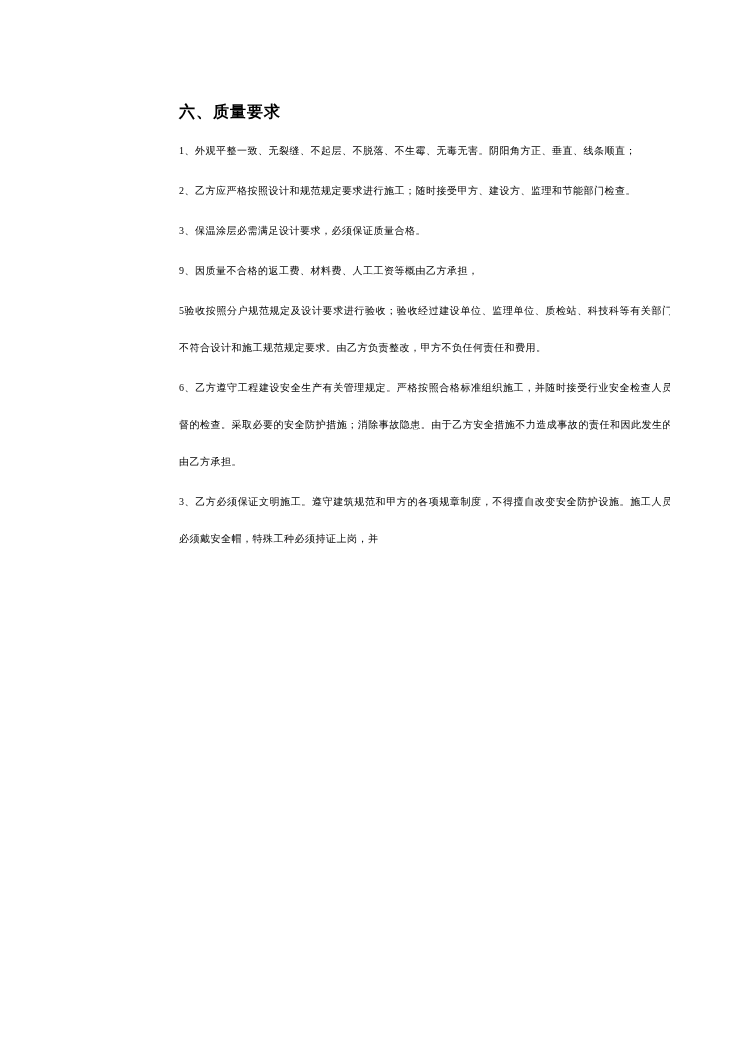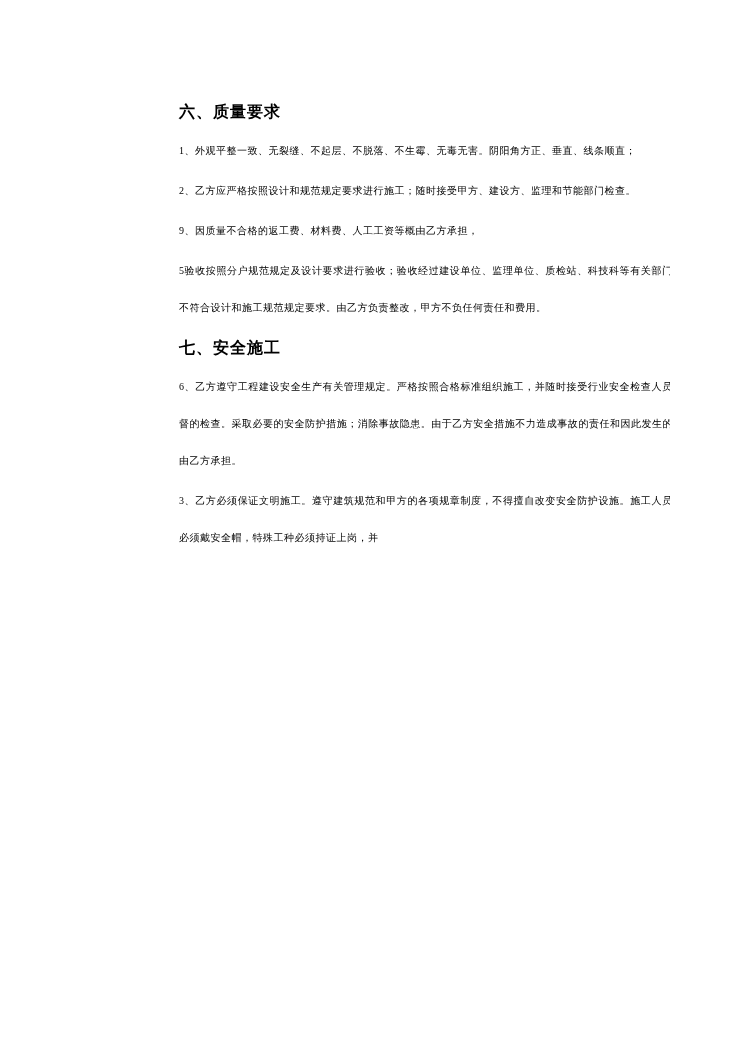--- a/index.html
+++ b/index.html
@@ -47,24 +47,24 @@
 </head>
 <body>
 
 <div class="page">
   <div class="content">
 
     <div class="section">
       <h2 class="section-heading">六、质量要求</h2>
       <p class="para">1、外观平整一致、无裂缝、不起层、不脱落、不生霉、无毒无害。阴阳角方正、垂直、线条顺直；</p>
       <p class="para">2、乙方应严格按照设计和规范规定要求进行施工；随时接受甲方、建设方、监理和节能部门检查。</p>
+      <p class="para">3、保温涂层必需满足设计要求，必须保证质量合格。</p>
       <p class="para">9、因质量不合格的返工费、材料费、人工工资等概由乙方承担，</p>
       <p class="para">5验收按照分户规范规定及设计要求进行验收；验收经过建设单位、监理单位、质检站、科技科等有关部门验收。如不符合设计和施工规范规定要求。由乙方负责整改，甲方不负任何责任和费用。</p>
     </div>
 
     <div class="section">
-      <h2 class="section-heading">七、安全施工</h2>
       <p class="para">6、乙方遵守工程建设安全生产有关管理规定。严格按照合格标准组织施工，并随时接受行业安全检查人员实施的监督的检查。采取必要的安全防护措施；消除事故隐患。由于乙方安全措施不力造成事故的责任和因此发生的费用。概由乙方承担。</p>
       <p class="para">3、乙方必须保证文明施工。遵守建筑规范和甲方的各项规章制度，不得擅自改变安全防护设施。施工人员进入现场必须戴安全帽，特殊工种必须持证上岗，并</p>
     </div>
 
   </div>
 </div>
 
 </body></html>

